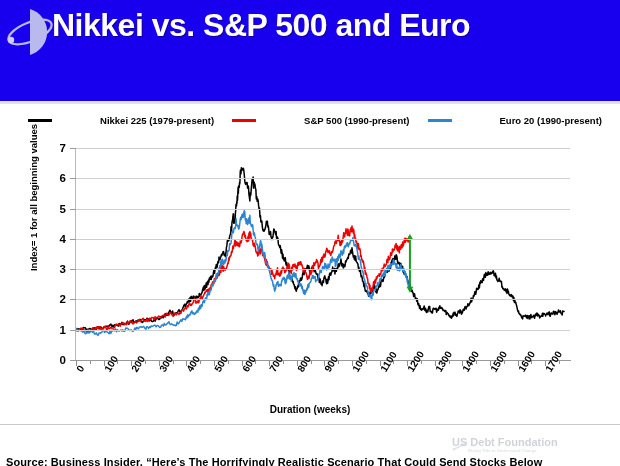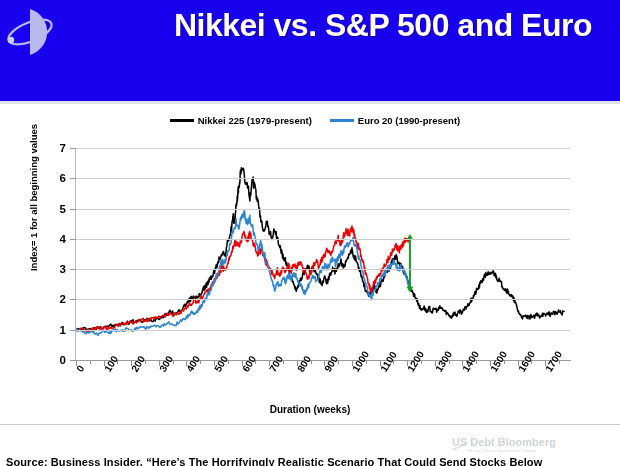--- a/index.html
+++ b/index.html
@@ -2,31 +2,31 @@
 <html><head>
 <meta charset="utf-8">
 <style>
   html,body{margin:0;padding:0;}
   body{width:620px;height:466px;background:#ffffff;font-family:"Liberation Sans",sans-serif;overflow:hidden;}
   #root{position:relative;width:620px;height:466px;}
 
   
   #title-banner{position:absolute;left:0;top:0;width:620px;height:101px;background:#1800ee;overflow:hidden;}
   #logo{position:absolute;left:4px;top:7px;width:52px;height:50px;}
-  #title-text{position:absolute;left:52px;top:3px;width:540px;text-align:right;color:#ffffff;
+  #title-text{position:absolute;left:52px;top:3px;width:540px;text-align:left;color:#ffffff;
     font-weight:bold;font-size:32px;line-height:45px;letter-spacing:-0.5px;
     text-shadow:1px 1px 0 rgba(0,0,0,0.35);}
   #banner-underline{position:absolute;left:0;top:101px;width:620px;height:3px;background:#dfe3ea;}
 
   
   #legend{position:absolute;left:60px;top:109px;width:510px;height:22px;
     display:flex;justify-content:center;align-items:center;gap:18px;}
   .legend-item{display:flex;align-items:center;gap:4px;}
   .legend-swatch{display:inline-block;width:24px;height:3px;}
-  .legend-label{font-size:9.5px;font-weight:bold;color:#000;white-space:nowrap;}
+  .legend-label{font-size:9.5px;font-weight:bold;color:#000;white-space:nowrap;margin-left:44px;}
 
   
   #chart-area{position:absolute;left:0px;top:132px;width:620px;height:290px;}
   #plot{position:absolute;left:76px;top:16px;width:494px;height:212px;}
   .gridline{position:absolute;left:0;width:494px;height:1px;background:#cfcfcf;}
   #yaxis-line{position:absolute;left:75px;top:16px;width:1px;height:213px;background:#b8b8b8;}
   #xaxis-line{position:absolute;left:75px;top:228px;width:496px;height:1px;background:#9a9a9a;}
 
   .ytick-label{position:absolute;right:0;font-size:11.5px;font-weight:bold;color:#000;
     text-align:right;width:18px;line-height:10px;}
@@ -66,20 +66,24 @@
     <div id="title-text">
       <div>Nikkei vs. S&amp;P 500 and Euro</div>
     </div>
   </div>
   <div id="banner-underline"></div>
 
   <div id="legend">
       <div class="legend-item">
         <span class="legend-swatch" style="background: rgb(0, 0, 0);"></span>
         <span class="legend-label">Nikkei 225 (1979-present)</span>
+      </div>
+      <div class="legend-item">
+        <span class="legend-swatch" style="background: rgb(238, 0, 0);"></span>
+        <span class="legend-label">S&amp;P 500 (1990-present)</span>
       </div>
       <div class="legend-item">
         <span class="legend-swatch" style="background: rgb(45, 133, 209);"></span>
         <span class="legend-label">Euro 20 (1990-present)</span>
       </div>
     </div>
 
   <div id="chart-area">
     <div id="ylabel">Index= 1 for all beginning values</div>
     <div id="yaxis-line"></div>
@@ -175,16 +179,16 @@
       <div class="xtick-mark" style="left: 531.363px; height: 3px;"></div>
       <div class="xtick-mark" style="left: 558.961px; height: 3px;"></div>
     </div>
 
   <div id="footer-rule"></div>
   <div id="source">Source: Business Insider, “Here’s  The Horrifyingly  Realistic Scenario  That Could  Send  Stocks  Below  Their 2009 Lows,” 5/29/2012; Updated Data from Bloomberg</div>
   <svg id="watermark-swoosh" viewBox="0 0 16 10">
     <path d="M1 8 C5 8 9 5 15 1" fill="none" stroke="#dfe3e8" stroke-width="1.4"></path>
     <circle cx="2" cy="8.3" r="1.3" fill="#dfe3e8"></circle>
   </svg>
-  <div id="watermark">US Debt Bloomberg</div>
+  <div id="watermark">US Debt Foundation</div>
   <div id="watermark-sub">Rising Tide to Understand Change</div>
 
 </div>
 
 </body></html>

